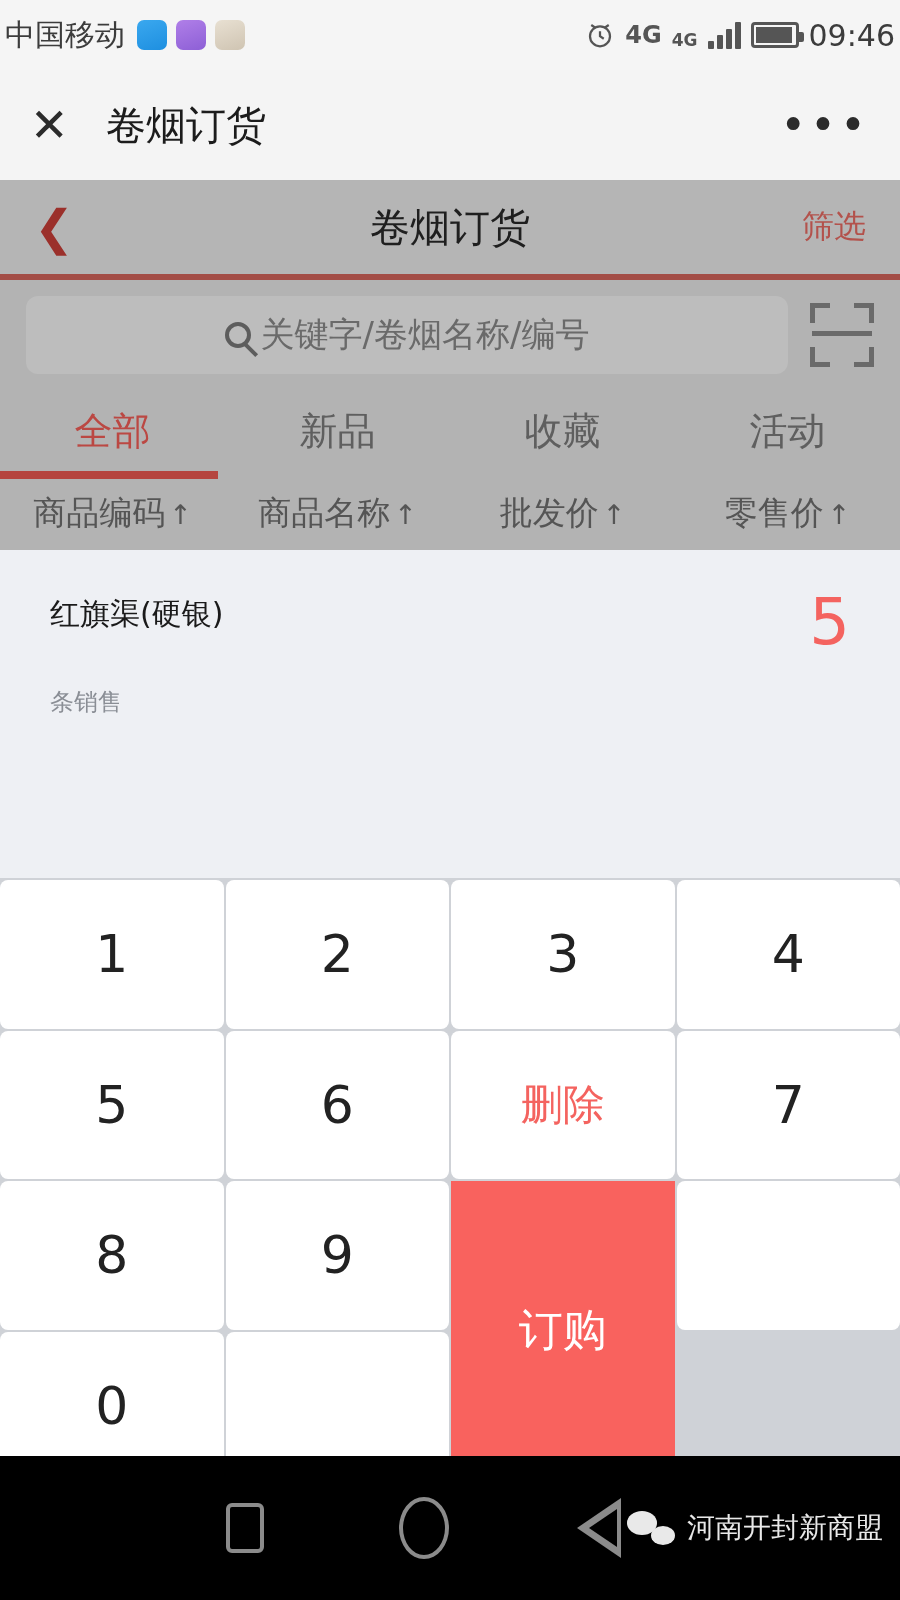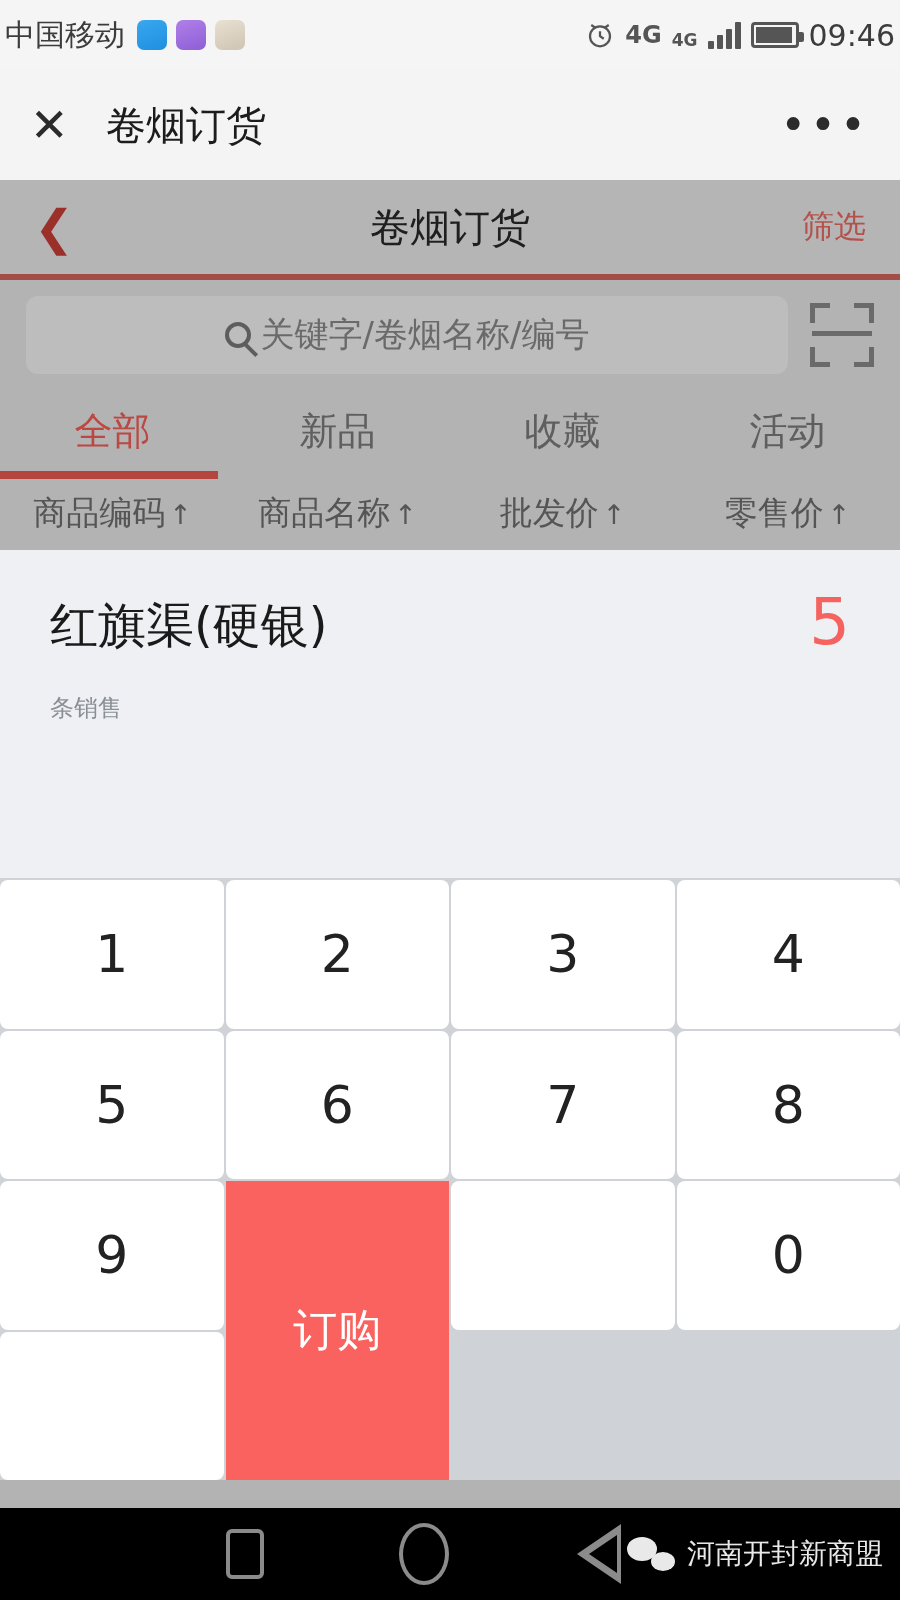--- a/index.html
+++ b/index.html
@@ -92,35 +92,35 @@
   .p-prices .old { margin-left: 10px; }
   .order-outline {
     width: 150px; height: 86px; border: 3px solid #a65450; border-radius: 10px;
     display: flex; align-items: center; justify-content: center;
     font-size: 34px; color: #a9514c; margin-top: 8px; flex: none;
   }
 
   
   .sheet { position: absolute; left: 0; bottom: 120px; width: 900px; height: 930px; background: #eef0f4; }
   .sheet-head { padding: 44px 50px 0; display: flex; align-items: flex-start; }
-  .sheet-name { font-size: 48px; color: #1a1a1a; }
+  .sheet-name { font-size: 30px; color: #1a1a1a; }
   .sheet-qty { margin-left: auto; font-size: 64px; color: #f4635f; line-height: .9; }
   .sheet-unit { padding: 34px 50px 0; font-size: 24px; color: #8a8e95; }
 
   .keypad { position: absolute; left: 0; bottom: 0; width: 900px; height: 602px;
             display: grid; grid-template-columns: repeat(4, 1fr); grid-template-rows: repeat(4, 1fr);
             background: #cfd2d7; gap: 2px; padding-top: 2px;}
   .key { background: #ffffff; display: flex; align-items: center; justify-content: center;
          font-size: 52px; color: #222; border-radius: 8px; }
   .key.fn { color: #f4635f; font-size: 42px; }
   .key.blank { background: #ffffff; }
   .key.confirm { grid-row: span 2; background: #f9625e; color: #fff; font-size: 44px; border-radius: 0; }
 
   
-  .androidbar { position: absolute; left: 0; bottom: 0; width: 900px; height: 92px;
+  .androidbar { position: absolute; left: 0; bottom: 0; width: 900px; height: 144px;
                 background: #000; display: flex; align-items: center; }
   .ab-sq { width: 38px; height: 50px; border: 4px solid #8b8b8b; border-radius: 6px; margin-left: 226px; }
   .ab-ci { width: 50px; height: 62px; border: 4px solid #8b8b8b; border-radius: 50%; margin-left: 135px; }
   .ab-tr { width: 0; height: 0; border-top: 30px solid transparent; border-bottom: 30px solid transparent;
            border-right: 44px solid #8b8b8b; margin-left: 128px; position: relative;}
   .ab-tr::after{content:"";position:absolute;left:12px;top:-19px;border-top:19px solid transparent;border-bottom:19px solid transparent;border-right:28px solid #000;}
   .wm { display: flex; align-items: center; gap: 12px; margin-left: 6px; }
   .wm-logo { position: relative; width: 48px; height: 34px; }
   .wm-logo b { position: absolute; background: #e9e9e9; border-radius: 50%; display: block; }
   .wm-logo b:nth-child(1){ width: 30px; height: 24px; left: 0; top: 0; }
@@ -233,20 +233,21 @@
     <div class="sheet-unit">条销售</div>
 
     <div class="keypad">
       <div class="key">1</div>
       <div class="key">2</div>
       <div class="key">3</div>
 
       <div class="key">4</div>
       <div class="key">5</div>
       <div class="key">6</div>
+      <div class="key fn">删除</div>
 
       <div class="key">7</div>
       <div class="key">8</div>
       <div class="key">9</div>
       <div class="key confirm">订购</div>
 
       <div class="key blank"></div>
       <div class="key">0</div>
       <div class="key blank"></div>
     </div>

